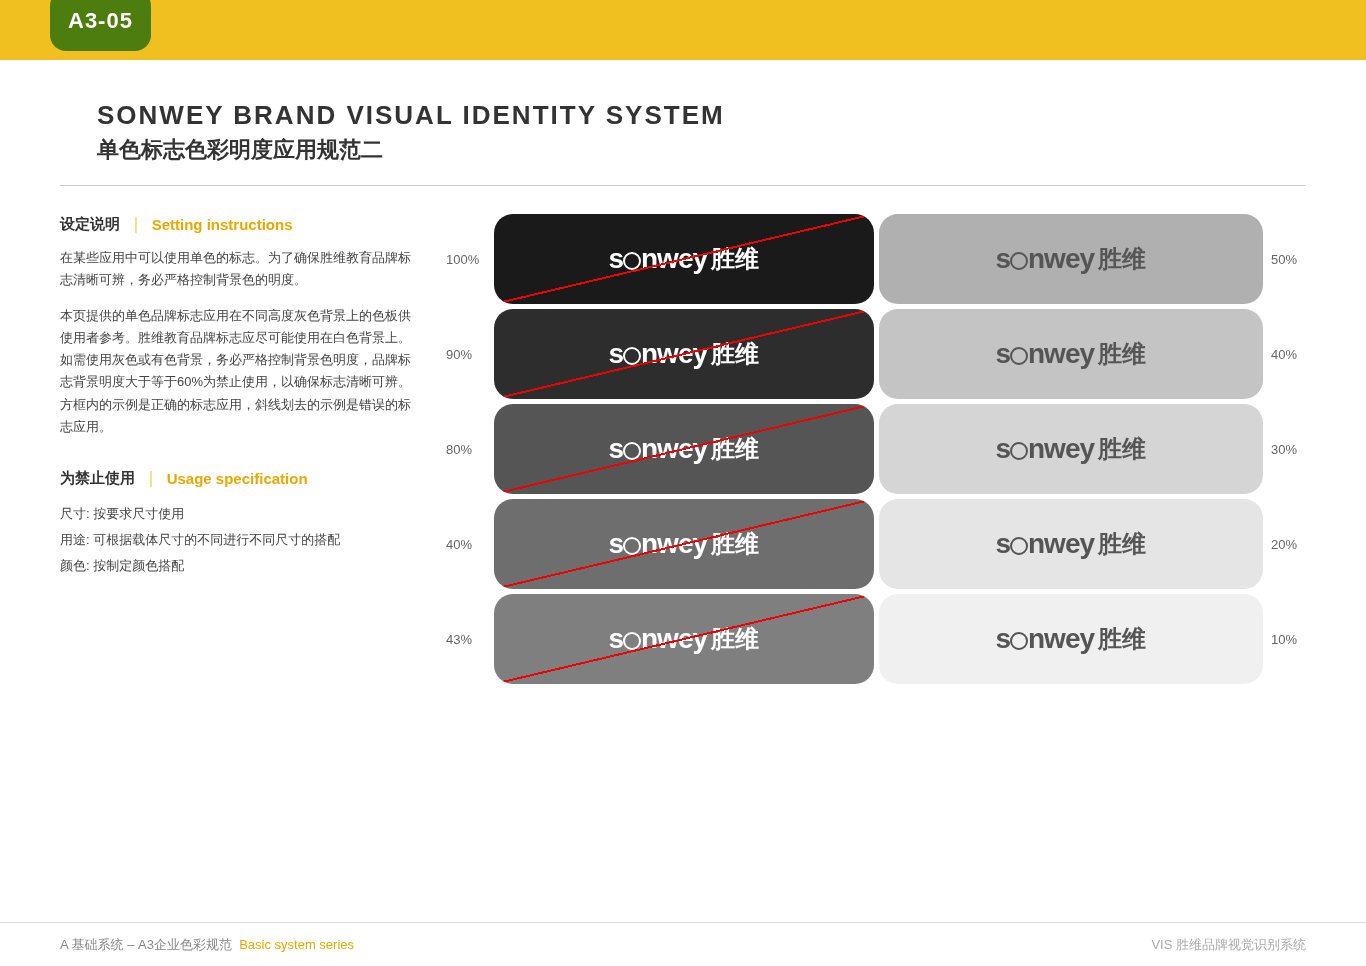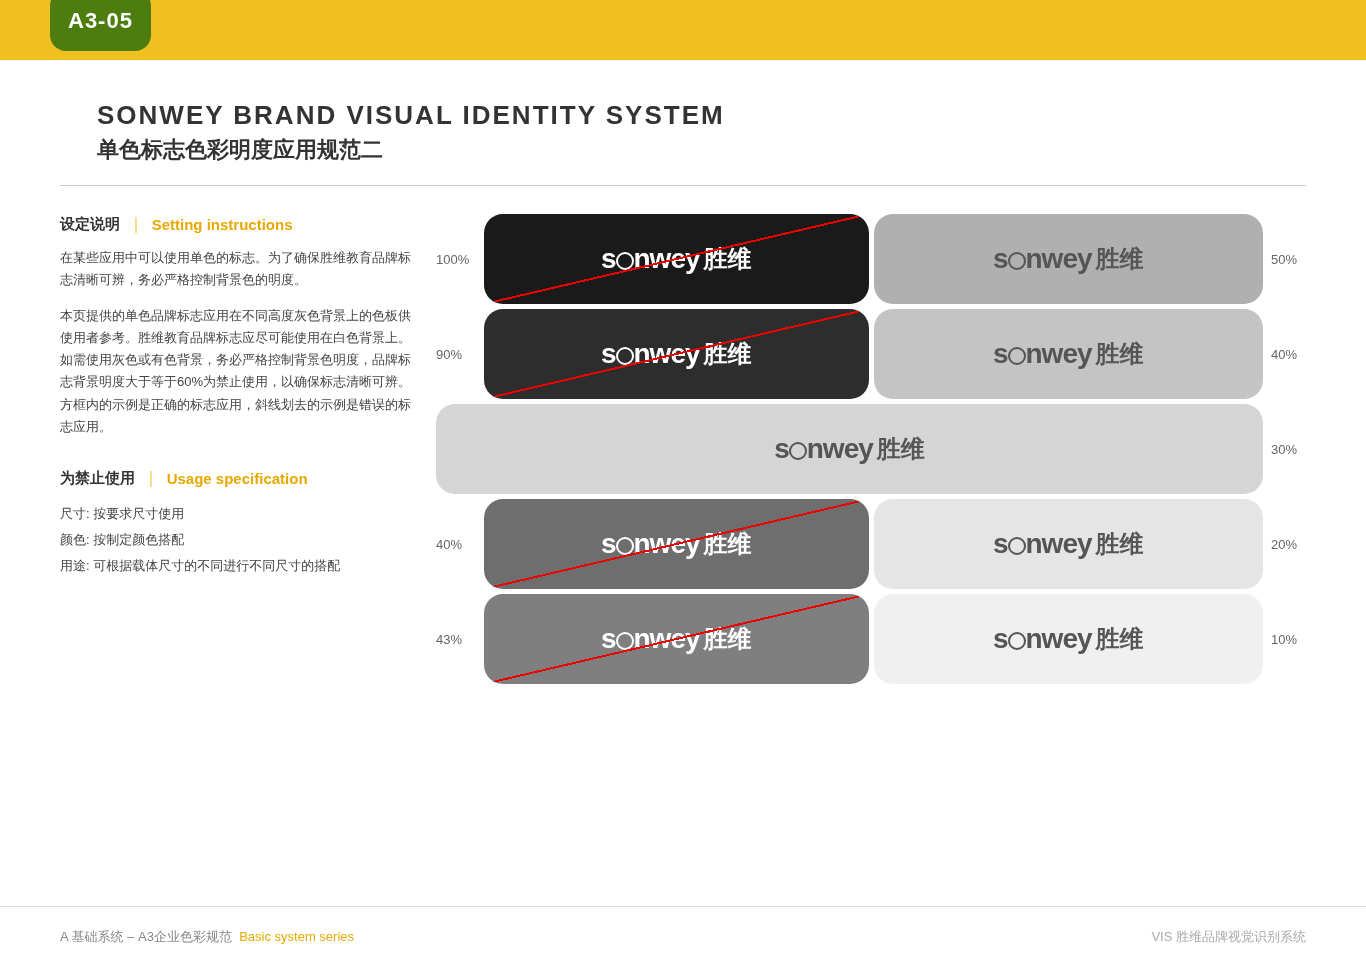--- a/index.html
+++ b/index.html
@@ -74,21 +74,21 @@
 
     .divider {
       height: 1px;
       background: #ccc;
       margin: 18px 0 28px 0;
     }
 
     
     .content-row {
       display: flex;
-      gap: 16px;
+      gap: 26px;
     }
 
     .left-col {
       width: 360px;
       flex-shrink: 0;
     }
 
     .right-col {
       flex: 1;
     }
@@ -169,21 +169,21 @@
       align-items: center;
       gap: 4px;
     }
 
     
     .footer {
       position: absolute;
       bottom: 0;
       left: 0;
       right: 0;
-      height: 60px;
+      height: 44px;
       display: flex;
       align-items: center;
       justify-content: space-between;
       padding: 0 60px;
       border-top: 1px solid #ddd;
     }
 
     .footer-left {
       font-size: 13px;
       color: #888;
@@ -271,22 +271,22 @@
       <p class="section-text">本页提供的单色品牌标志应用在不同高度灰色背景上的色板供使用者参考。胜维教育品牌标志应尽可能使用在白色背景上。如需使用灰色或有色背景，务必严格控制背景色明度，品牌标志背景明度大于等于60%为禁止使用，以确保标志清晰可辨。方框内的示例是正确的标志应用，斜线划去的示例是错误的标志应用。</p>
 
       <div class="usage-section">
         <div class="section-heading">
           <span class="section-heading-zh">为禁止使用</span>
           <span class="section-heading-divider">｜</span>
           <span class="section-heading-en">Usage specification</span>
         </div>
         <div class="usage-list">
           <div>尺寸: 按要求尺寸使用</div>
+          <div>用途: 可根据载体尺寸的不同进行不同尺寸的搭配</div>
           <div>颜色: 按制定颜色搭配</div>
-          <div>用途: 可根据载体尺寸的不同进行不同尺寸的搭配</div>
         </div>
       </div>
 
     </div>
 
     <div class="right-col">
       <div class="logo-grid-table" id="logo-grid-container">
       <div class="logo-pair-row">
             <div class="pair-left">
               <span class="pct-left">100%</span>
@@ -321,20 +321,29 @@
               <div class="logo-box" style="background-color: rgb(196, 196, 196); flex: 1 1 0%; height: 90px; display: flex; align-items: center; justify-content: center; position: relative; overflow: hidden;">
                 <div class="logo-text" style="display:flex;align-items:center;gap:4px;">
       <span style="font-size:28px;font-weight:900;color:#555555;font-family:'Arial Black',Arial,sans-serif;letter-spacing:-1px;">s<span style="display:inline-block;width:18px;height:18px;border:2px solid #555555;border-radius:50%;margin-bottom:-2px;"></span>nwey</span>
       <span style="font-size:24px;font-weight:bold;color:#555555;font-family:Arial,sans-serif;">胜维</span>
     </div>
               </div>
               <span class="pct-right">40%</span>
             </div>
           </div>
           <div class="logo-pair-row">
+            <div class="pair-left">
+              <span class="pct-left">80%</span>
+              <div class="logo-box has-strike" style="background-color: rgb(85, 85, 85); flex: 1 1 0%; height: 90px; display: flex; align-items: center; justify-content: center; position: relative; overflow: hidden;">
+                <div class="logo-text" style="display:flex;align-items:center;gap:4px;">
+      <span style="font-size:28px;font-weight:900;color:#ffffff;font-family:'Arial Black',Arial,sans-serif;letter-spacing:-1px;">s<span style="display:inline-block;width:18px;height:18px;border:2px solid #ffffff;border-radius:50%;margin-bottom:-2px;"></span>nwey</span>
+      <span style="font-size:24px;font-weight:bold;color:#ffffff;font-family:Arial,sans-serif;">胜维</span>
+    </div>
+              </div>
+            </div>
             <div class="pair-right">
               <div class="logo-box" style="background-color: rgb(213, 213, 213); flex: 1 1 0%; height: 90px; display: flex; align-items: center; justify-content: center; position: relative; overflow: hidden;">
                 <div class="logo-text" style="display:flex;align-items:center;gap:4px;">
       <span style="font-size:28px;font-weight:900;color:#555555;font-family:'Arial Black',Arial,sans-serif;letter-spacing:-1px;">s<span style="display:inline-block;width:18px;height:18px;border:2px solid #555555;border-radius:50%;margin-bottom:-2px;"></span>nwey</span>
       <span style="font-size:24px;font-weight:bold;color:#555555;font-family:Arial,sans-serif;">胜维</span>
     </div>
               </div>
               <span class="pct-right">30%</span>
             </div>
           </div>

